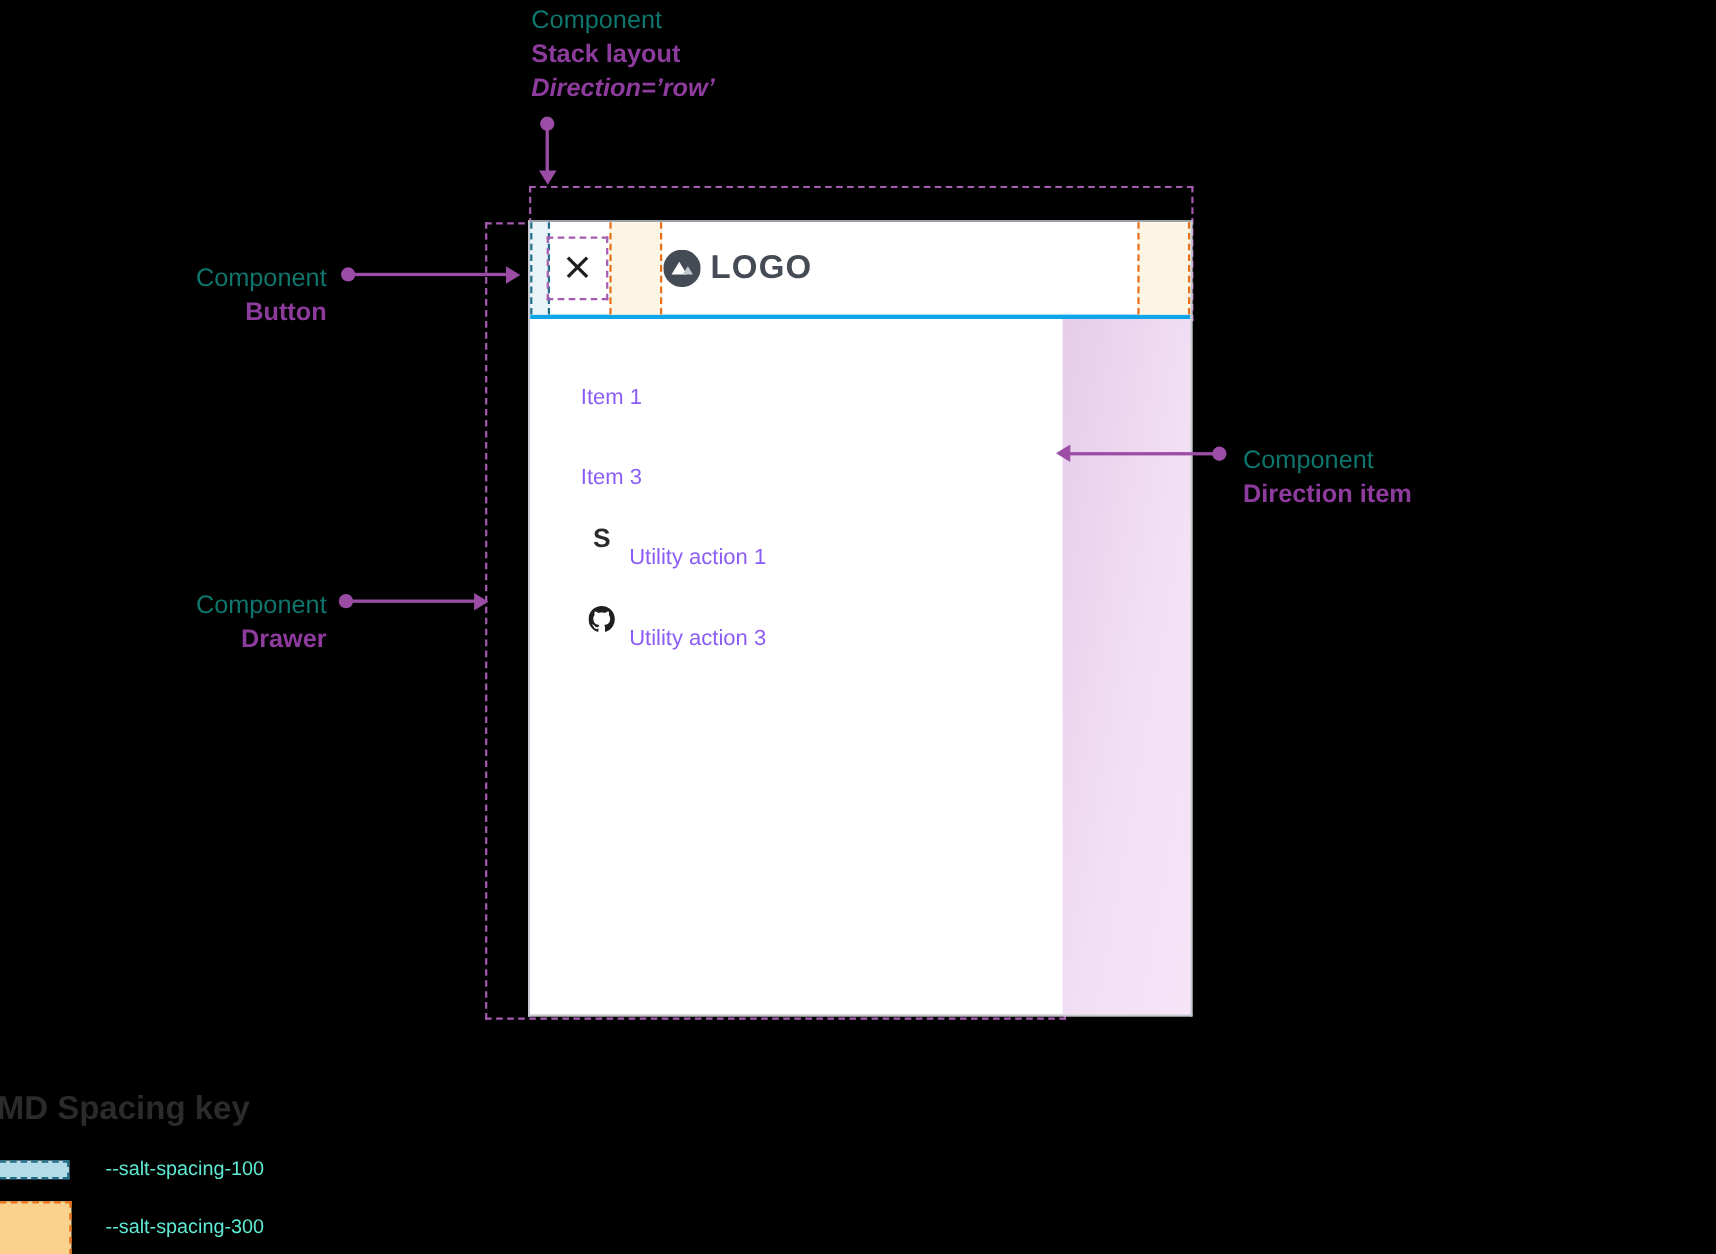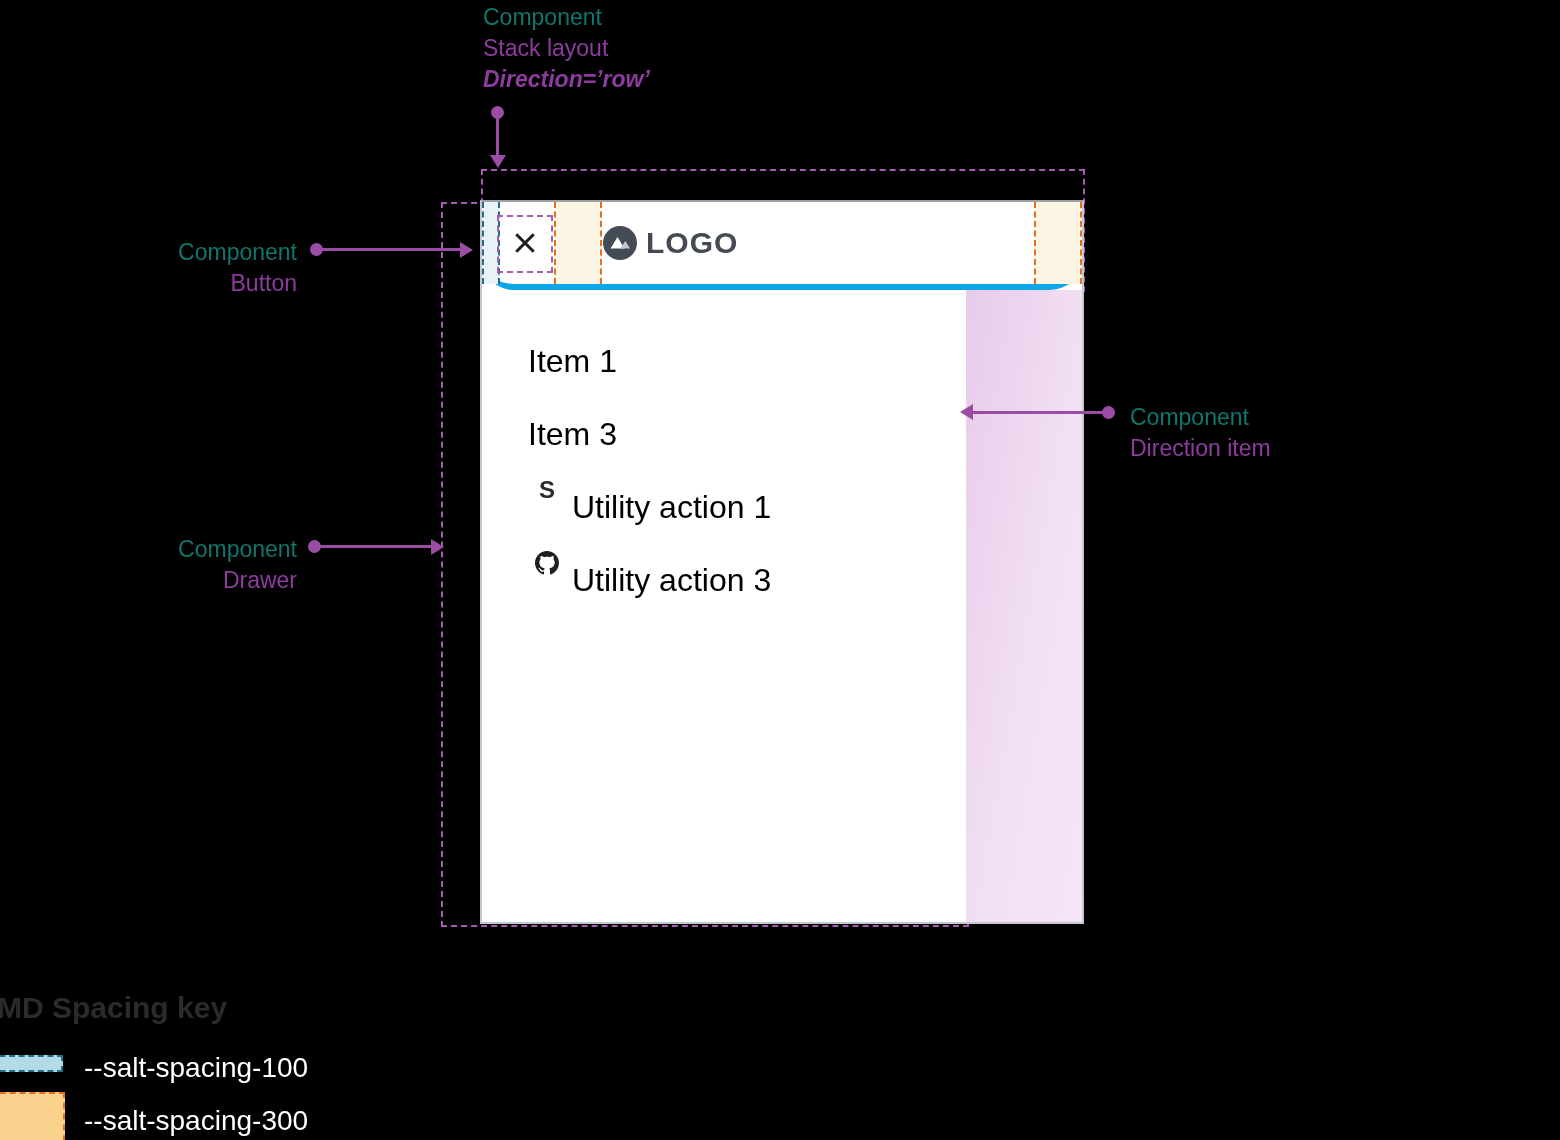--- a/index.html
+++ b/index.html
@@ -3,21 +3,21 @@
 <meta charset="utf-8">
 <style>
   html,body{margin:0;padding:0;background:#000;}
   #canvas{
     position:relative;width:1560px;height:1140px;background:#000;
     overflow:hidden;font-family:"Liberation Sans",sans-serif;
   }
   
   .ann{position:absolute;font-size:23px;line-height:31px;z-index:5;}
   .ann .l1{color:#0f766e;font-weight:400;}
-  .ann .l2{color:#8e3b9e;font-weight:400;}
+  .ann .l2{color:#8e3b9e;font-weight:700;}
   .ann .l3{color:#8e3b9e;font-weight:600;font-style:italic;}
   .ann.right-align{text-align:right;}
   
   .dot{position:absolute;width:13px;height:13px;border-radius:50%;background:#9b4da6;z-index:5;}
   .hline{position:absolute;height:3px;background:#9b4da6;z-index:5;}
   .vline{position:absolute;width:3px;background:#9b4da6;z-index:5;}
   .arrow-right{position:absolute;width:0;height:0;border-top:8px solid transparent;
     border-bottom:8px solid transparent;border-left:13px solid #9b4da6;z-index:5;}
   .arrow-left{position:absolute;width:0;height:0;border-top:8px solid transparent;
     border-bottom:8px solid transparent;border-right:13px solid #9b4da6;z-index:5;}
@@ -28,21 +28,21 @@
   #stack-rect{position:absolute;left:481px;top:169px;width:600px;height:119px;z-index:1;}
   #drawer-rect{position:absolute;left:441px;top:202px;width:524px;height:721px;z-index:1;}
   
   #panel{
     position:absolute;left:480px;top:200px;width:604px;height:724px;z-index:2;
     background:#fff;box-sizing:border-box;
     border:2px solid #c5c8ce;border-top-color:#9aa0a6;
   }
   #app-header{
     position:relative;height:88px;box-sizing:border-box;
-    border-bottom:6px solid #0ea5e9;background:#fff;border-radius:32px;
+    border-bottom:4px solid #0ea5e9;background:#fff;
   }
   .strip{position:absolute;top:0;bottom:0;box-sizing:border-box;}
   .strip.teal{background:#eaf3f7;border-left:2px dashed #20708a;border-right:2px dashed #20708a;}
   .strip.orange{background:#fdf5e4;border-left:2px dashed #e8701a;border-right:2px dashed #e8701a;}
   #strip-100{left:0;width:18px;}
   #strip-300-left{left:72px;width:48px;}
   #strip-300-right{right:0;width:48px;}
   #button-rect{
     position:absolute;left:15px;top:13px;width:56px;height:58px;box-sizing:border-box;
     border:2px dashed #a55bb0;display:flex;align-items:center;justify-content:center;
@@ -50,34 +50,34 @@
   #close-btn{background:none;border:none;padding:0;cursor:pointer;display:flex;}
   #logo{position:absolute;left:121px;top:50%;transform:translateY(-50%);
     display:flex;align-items:center;gap:9px;}
   #logo-text{font-size:30px;font-weight:700;letter-spacing:1px;color:#454b54;}
   
   #app-body{position:relative;height:632px;background:#fff;}
   #scrim{position:absolute;right:0;top:0;bottom:0;width:116px;
     background:linear-gradient(100deg,#e6cce9 0%,#f2dff4 55%,#f5e5f7 100%);}
   #nav-list{position:absolute;left:0;top:0;width:484px;padding-top:17px;}
   .nav-row{position:relative;height:73px;display:flex;align-items:center;}
-  .nav-row .label{margin-left:46px;font-size:32px;color:#000000;margin-top:36px;}
+  .nav-row .label{margin-left:46px;font-size:20px;color:#8b5cf6;margin-top:36px;}
   .nav-row.utility .label{margin-left:0;}
   .util-icon{width:24px;height:24px;margin-left:53px;margin-right:13px;
     display:flex;align-items:center;justify-content:center;color:#2b2b2b;}
   .util-icon .glyph-s{font-size:24px;font-weight:700;color:#2b2b2b;line-height:1;}
   #nav-active-rect{position:absolute;left:0;top:0;width:483px;height:72px;
     box-sizing:border-box;border:2px dashed #a55bb0;pointer-events:none;}
   #active-indicator{position:absolute;left:2px;top:8px;width:6px;height:56px;background:#e8701a;}
   
   #key-title{position:absolute;left:-3px;top:991px;font-size:30px;font-weight:700;color:#2b2b2b;}
   .swatch{position:absolute;box-sizing:border-box;}
   #swatch-100{left:-10px;top:1055px;width:73px;height:17px;background:#b2dbe7;border:2px dashed #20708a;}
   #swatch-300{left:-10px;top:1092px;width:75px;height:60px;background:#fbd28d;border:2px dashed #e8701a;}
-  .key-label{position:absolute;left:84px;font-size:28px;color:#ffffff;}
+  .key-label{position:absolute;left:96px;font-size:18px;color:#5eead4;}
   #key-label-100{top:1052px;}
   #key-label-300{top:1105px;}
 </style>
 </head>
 <body>
 
 <div id="canvas">
 
   <div class="ann" style="left:483px;top:2px;">
     <div class="l1">Component</div>

